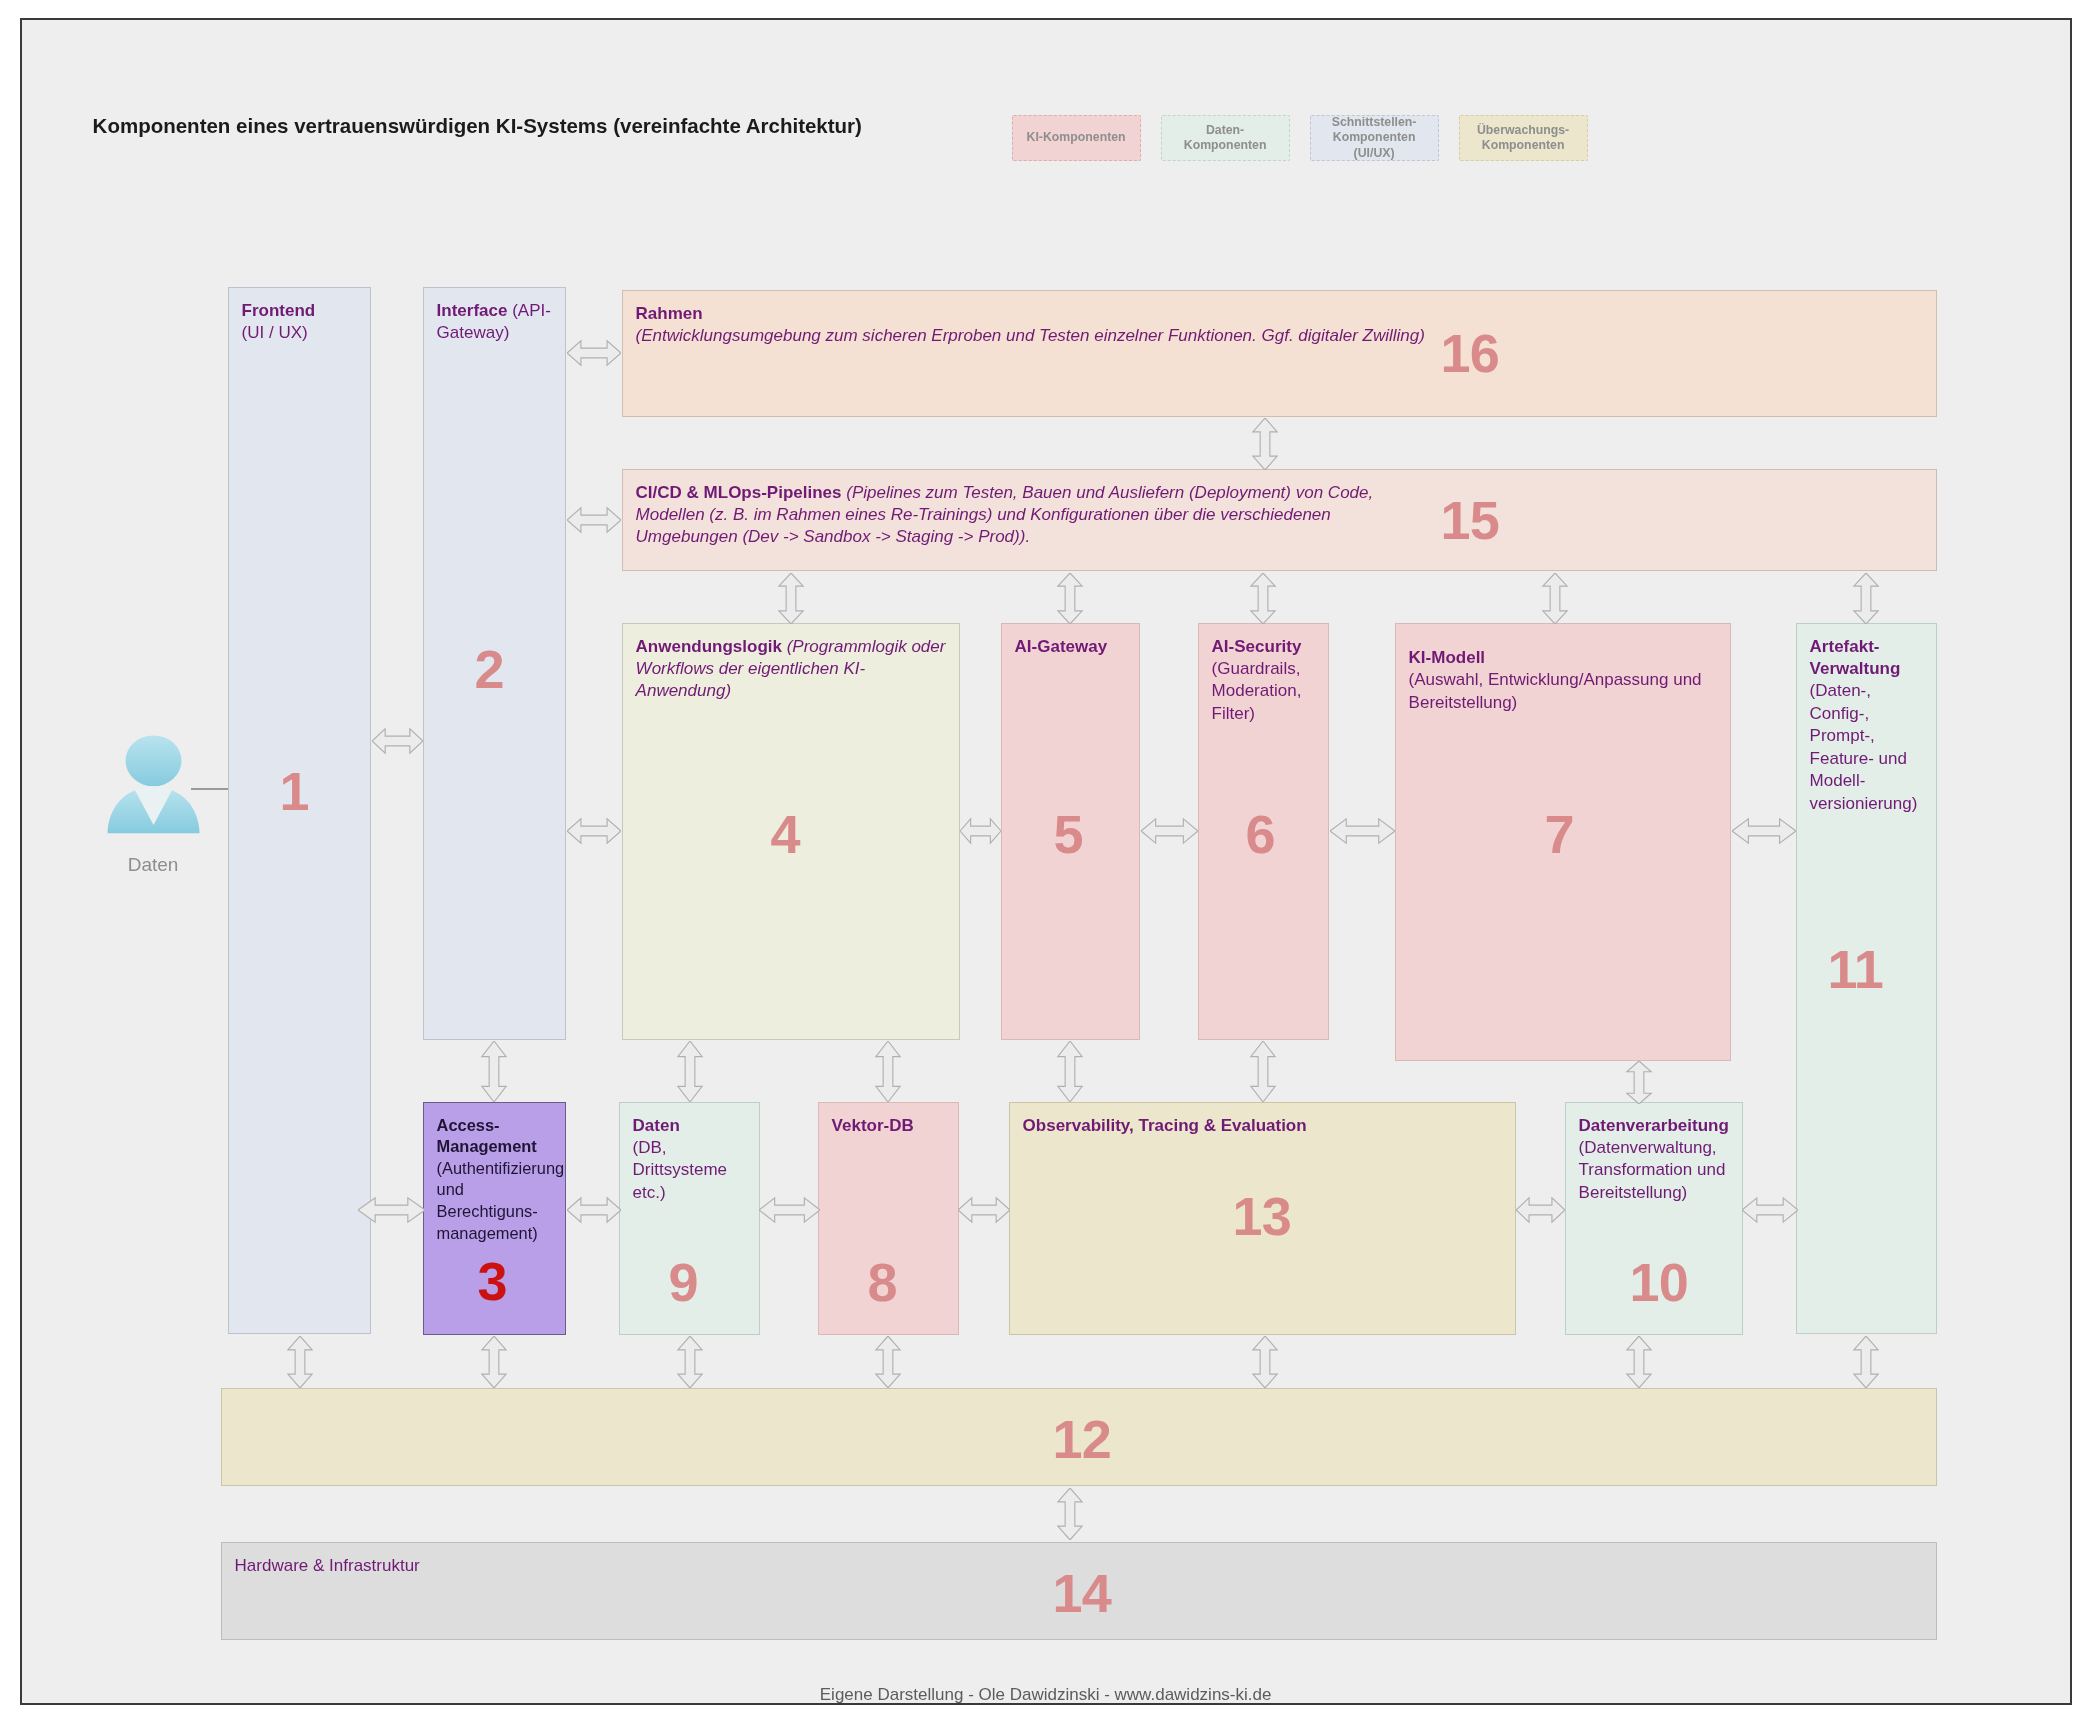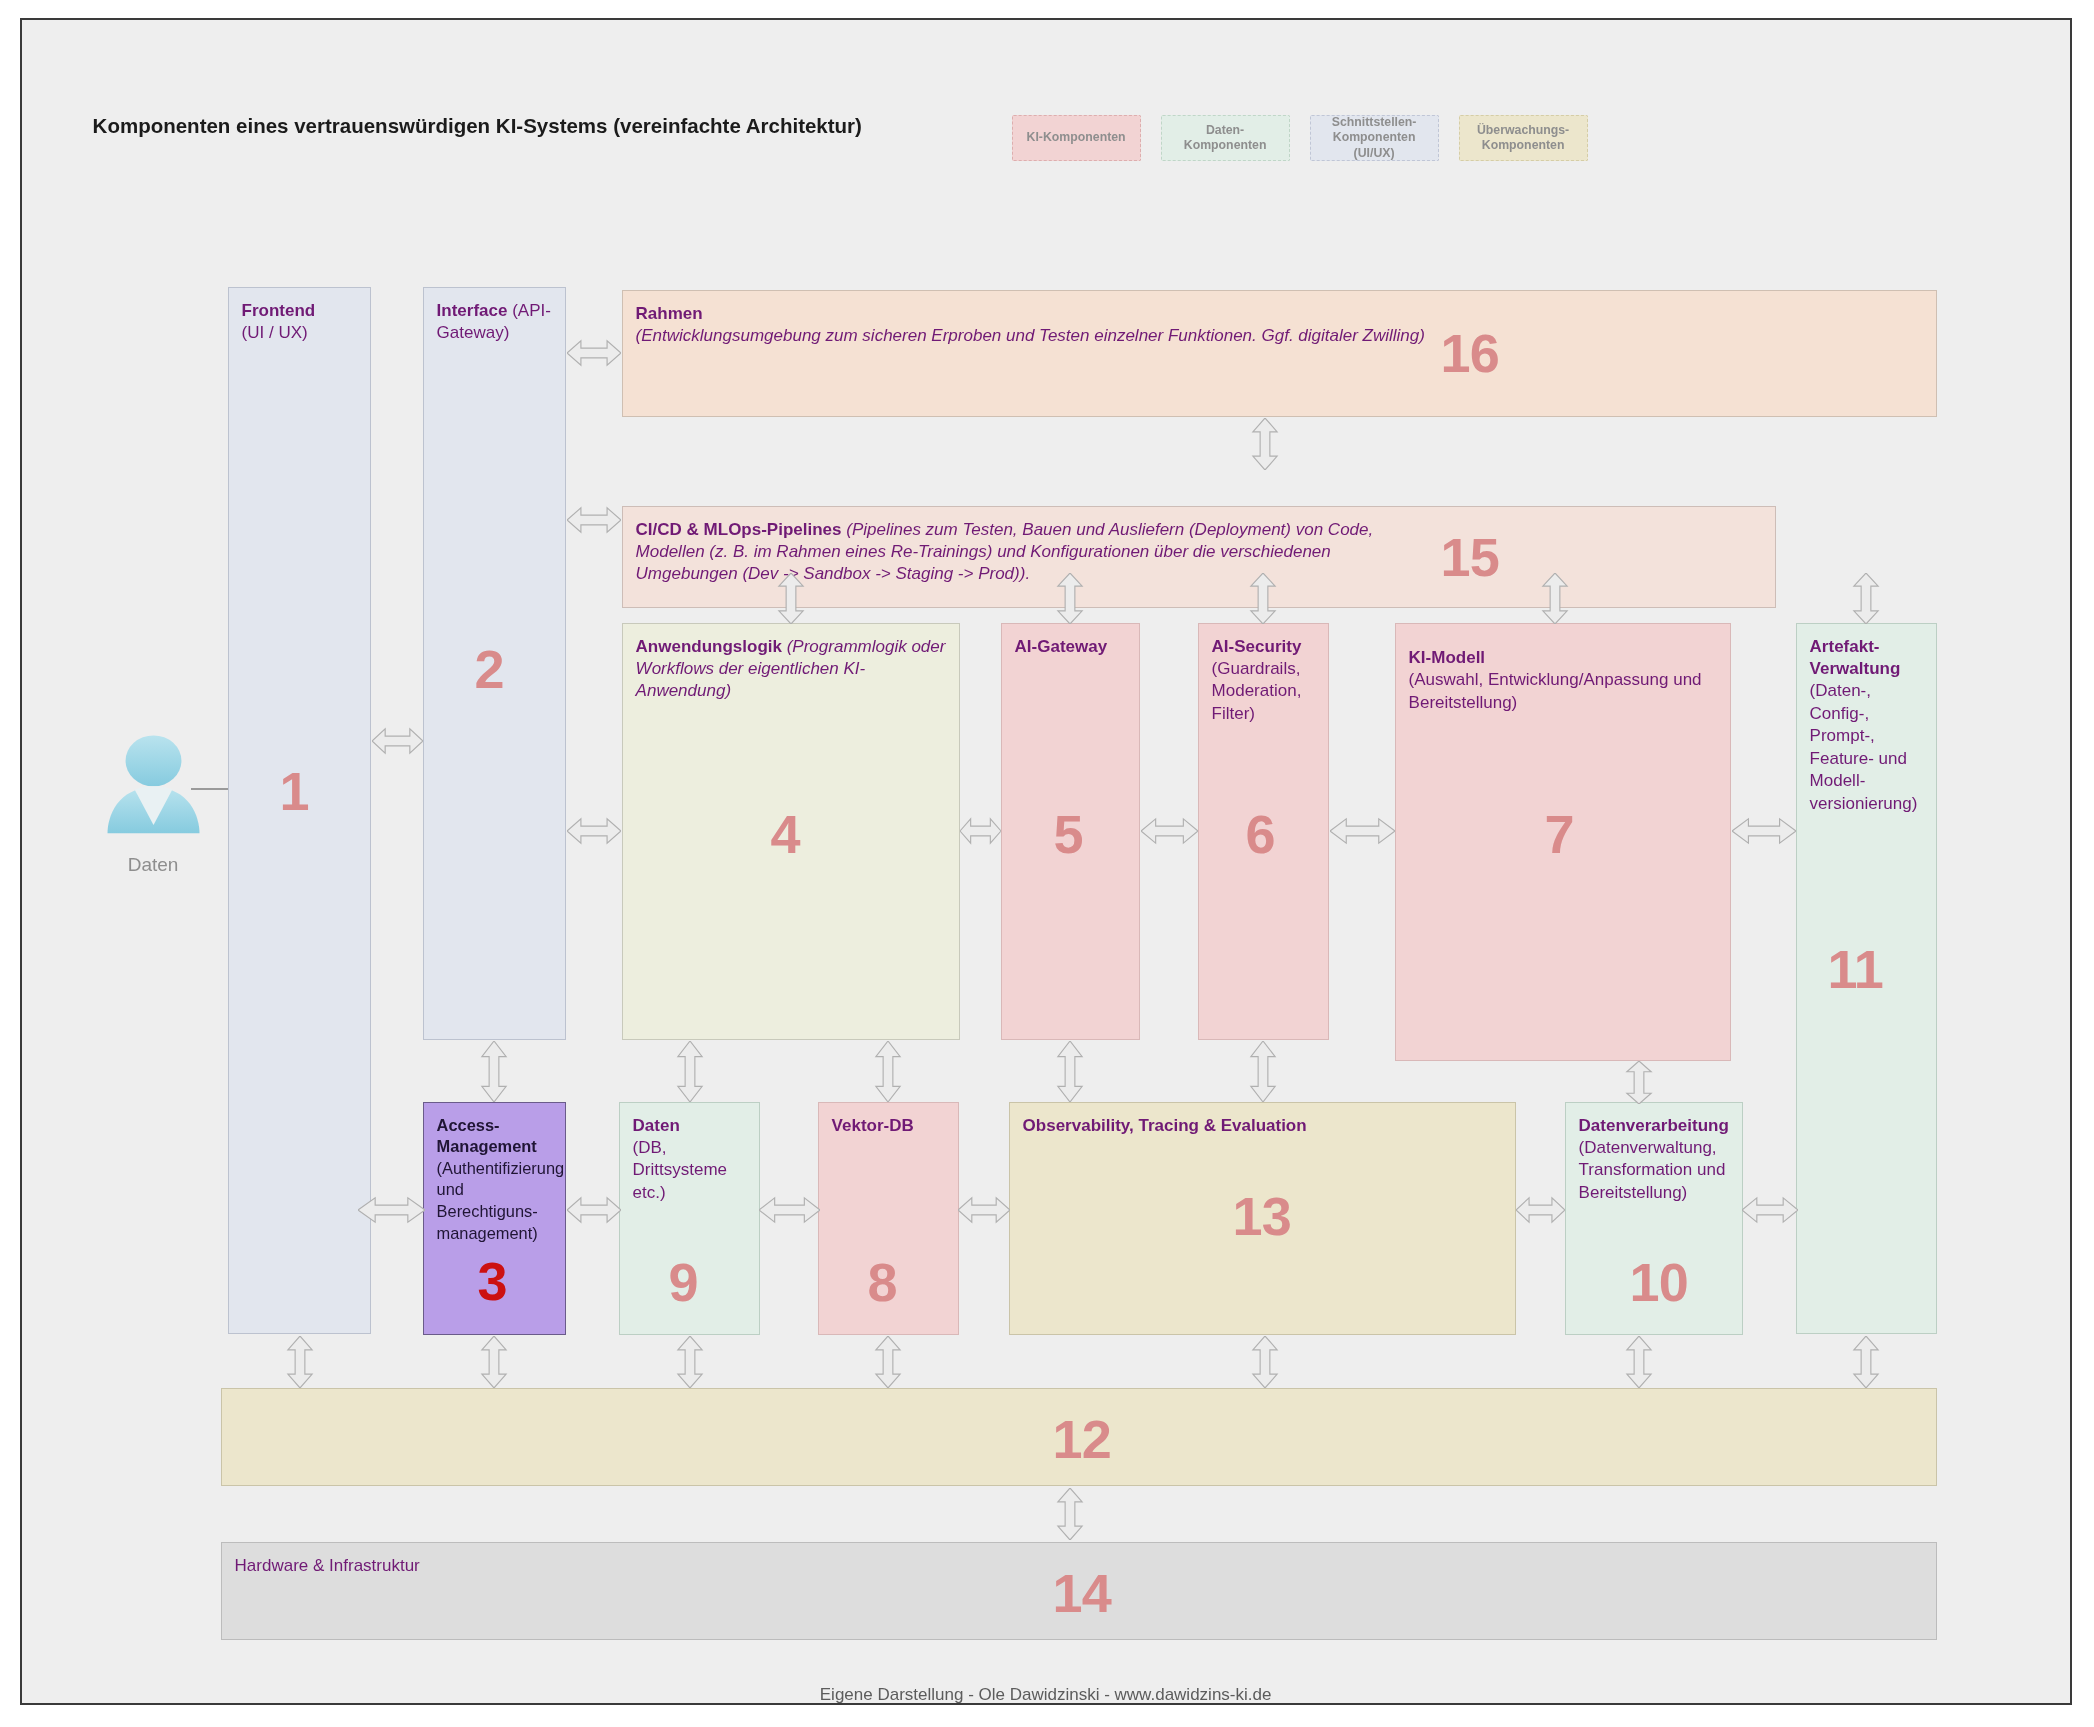--- a/index.html
+++ b/index.html
@@ -163,21 +163,21 @@
   </div>
 
   <div class="node c-ai-soft2" style="left:600px;top:270px;width:1315px;height:127px;">
     <div class="ttl">
       <span>Rahmen</span><br>
       <span class="ital">(Entwicklungsumgebung zum sicheren Erproben und Testen einzelner Funktionen. Ggf. digitaler Zwilling)</span>
     </div>
     <div class="num" style="left:818px;top:35px;">16</div>
   </div>
 
-  <div class="node c-ai-soft" style="left:600px;top:449px;width:1154px;height:102px;margin-top:37px;">
+  <div class="node c-ai-soft" style="left:600px;top:449px;width:1315px;height:102px;">
     <div class="ttl" style="width:761px;">
       <span>CI/CD &amp; MLOps-Pipelines</span><span class="ital"> (Pipelines zum Testen, Bauen und Ausliefern (Deployment) von Code, Modellen (z. B. im Rahmen eines Re-Trainings) und Konfigurationen über die verschiedenen Umgebungen (Dev -&gt; Sandbox -&gt; Staging -&gt; Prod)).</span>
     </div>
     <div class="num" style="left:818px;top:23px;">15</div>
   </div>
 
   <div class="node c-logic" style="left:600px;top:603px;width:338px;height:417px;">
     <div class="ttl">
       <span>Anwendungslogik</span><span class="ital"> (Programmlogik oder Workflows der eigentlichen KI-Anwendung)</span>
     </div>

